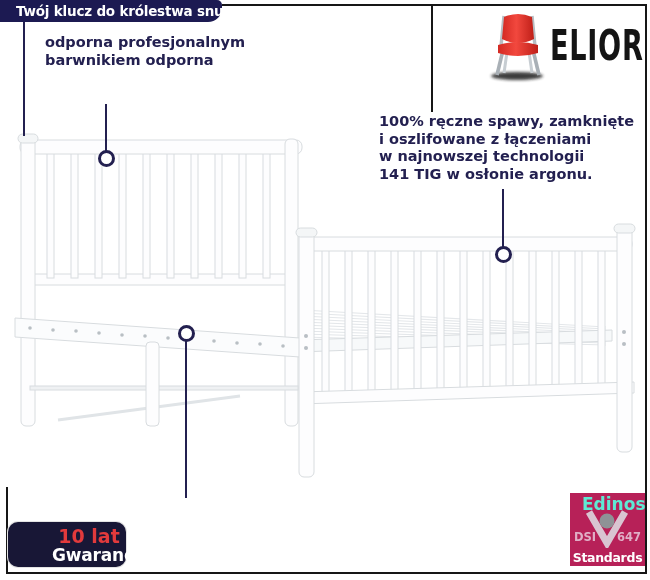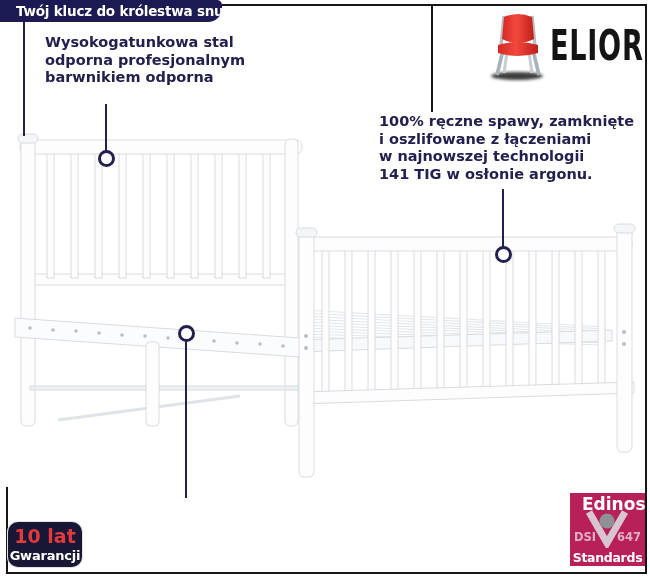--- a/index.html
+++ b/index.html
@@ -28,27 +28,27 @@
   .logo{position:absolute;left:478px;top:8px;width:170px;height:76px;}
   .logo .chair{position:absolute;left:10px;top:2px;}
   .logo .word{
     position:absolute;left:72px;top:14px;font-size:40px;font-weight:800;color:#141414;
     font-family:"DejaVu Sans","Liberation Sans",sans-serif;
     transform:scale(0.68,1.05);transform-origin:left top;letter-spacing:1px;line-height:44px;
   }
   
   .warranty{
     position:absolute;left:8px;top:522px;width:74px;height:45px;background:#181736;
-    border-radius:10px;text-align:center;box-shadow:0 0 0 1px #e3e3e3;
+    border-radius:10px;text-align:center;box-shadow:0 0 0 1px #e3e3e3;padding-left:44px;
   }
   .warranty .big{color:#e23a3c;font-weight:bold;font-size:19px;line-height:24px;margin-top:2px;}
-  .warranty .small{color:#ffffff;font-weight:bold;font-size:13px;line-height:15px;letter-spacing:-0.2px;}
+  .warranty .small{color:#ffffff;font-weight:bold;font-size:17px;line-height:15px;letter-spacing:-0.2px;text-align:right;}
   
   .edinos{position:absolute;left:570px;top:493px;width:75px;height:73px;background:#b72158;}
-  .edinos .brand{position:absolute;top:1px;left:12px;right:0;text-align:right;color:#ffffff;font-weight:bold;font-size:17px;}
+  .edinos .brand{position:absolute;top:1px;left:12px;right:0;text-align:right;color:#5eead4;font-weight:bold;font-size:17px;}
   .edinos .vlogo{position:absolute;left:15px;top:17px;}
   .edinos .dsi{position:absolute;left:4px;top:37px;color:#e0aec6;font-weight:bold;font-size:11.5px;}
   .edinos .num{position:absolute;right:4px;top:37px;color:#e0aec6;font-weight:bold;font-size:11.5px;}
   .edinos .std{position:absolute;bottom:1px;left:0;right:0;text-align:center;color:#fff;font-weight:bold;font-size:12.5px;letter-spacing:-0.3px;}
   
   .bed{position:absolute;left:0;top:0;z-index:0;}
   .layer{z-index:2;}
 </style>
 </head>
 <body>
@@ -171,21 +171,20 @@
       <path d="M41 42 L44 63" stroke="#c7cdd2" stroke-width="3" fill="none"></path>
       <path d="M16 6 L13 36" stroke="#b7bdc2" stroke-width="3.4" fill="none"></path>
       <path d="M44 6 L47 36" stroke="#b7bdc2" stroke-width="3.4" fill="none"></path>
       <path d="M16 7 Q30 1 44 7 L46 29 Q30 37 14 29 Z" fill="url(#redg)"></path>
       <path d="M10 35 Q30 29 50 35 L50 43 Q30 49 10 43 Z" fill="url(#redg)"></path>
     </svg>
     <div class="word">ELIOR</div>
   </div>
 
   <div class="annot layer" style="left:45px;top:34px;">
-    <div>Wysokogatunkowa stal</div>
     <div>odporna profesjonalnym</div>
     <div>barwnikiem odporna</div>
   </div>
   <div class="rule navy layer" style="left:105px;top:104px;width:2px;height:49px;"></div>
   <div class="marker layer" style="left:98px;top:150px;"></div>
 
   <div class="annot layer" style="left:379px;top:113px;">
     <div>100% ręczne spawy, zamknięte</div>
     <div>i oszlifowane z łączeniami</div>
     <div>w najnowszej technologii</div>

